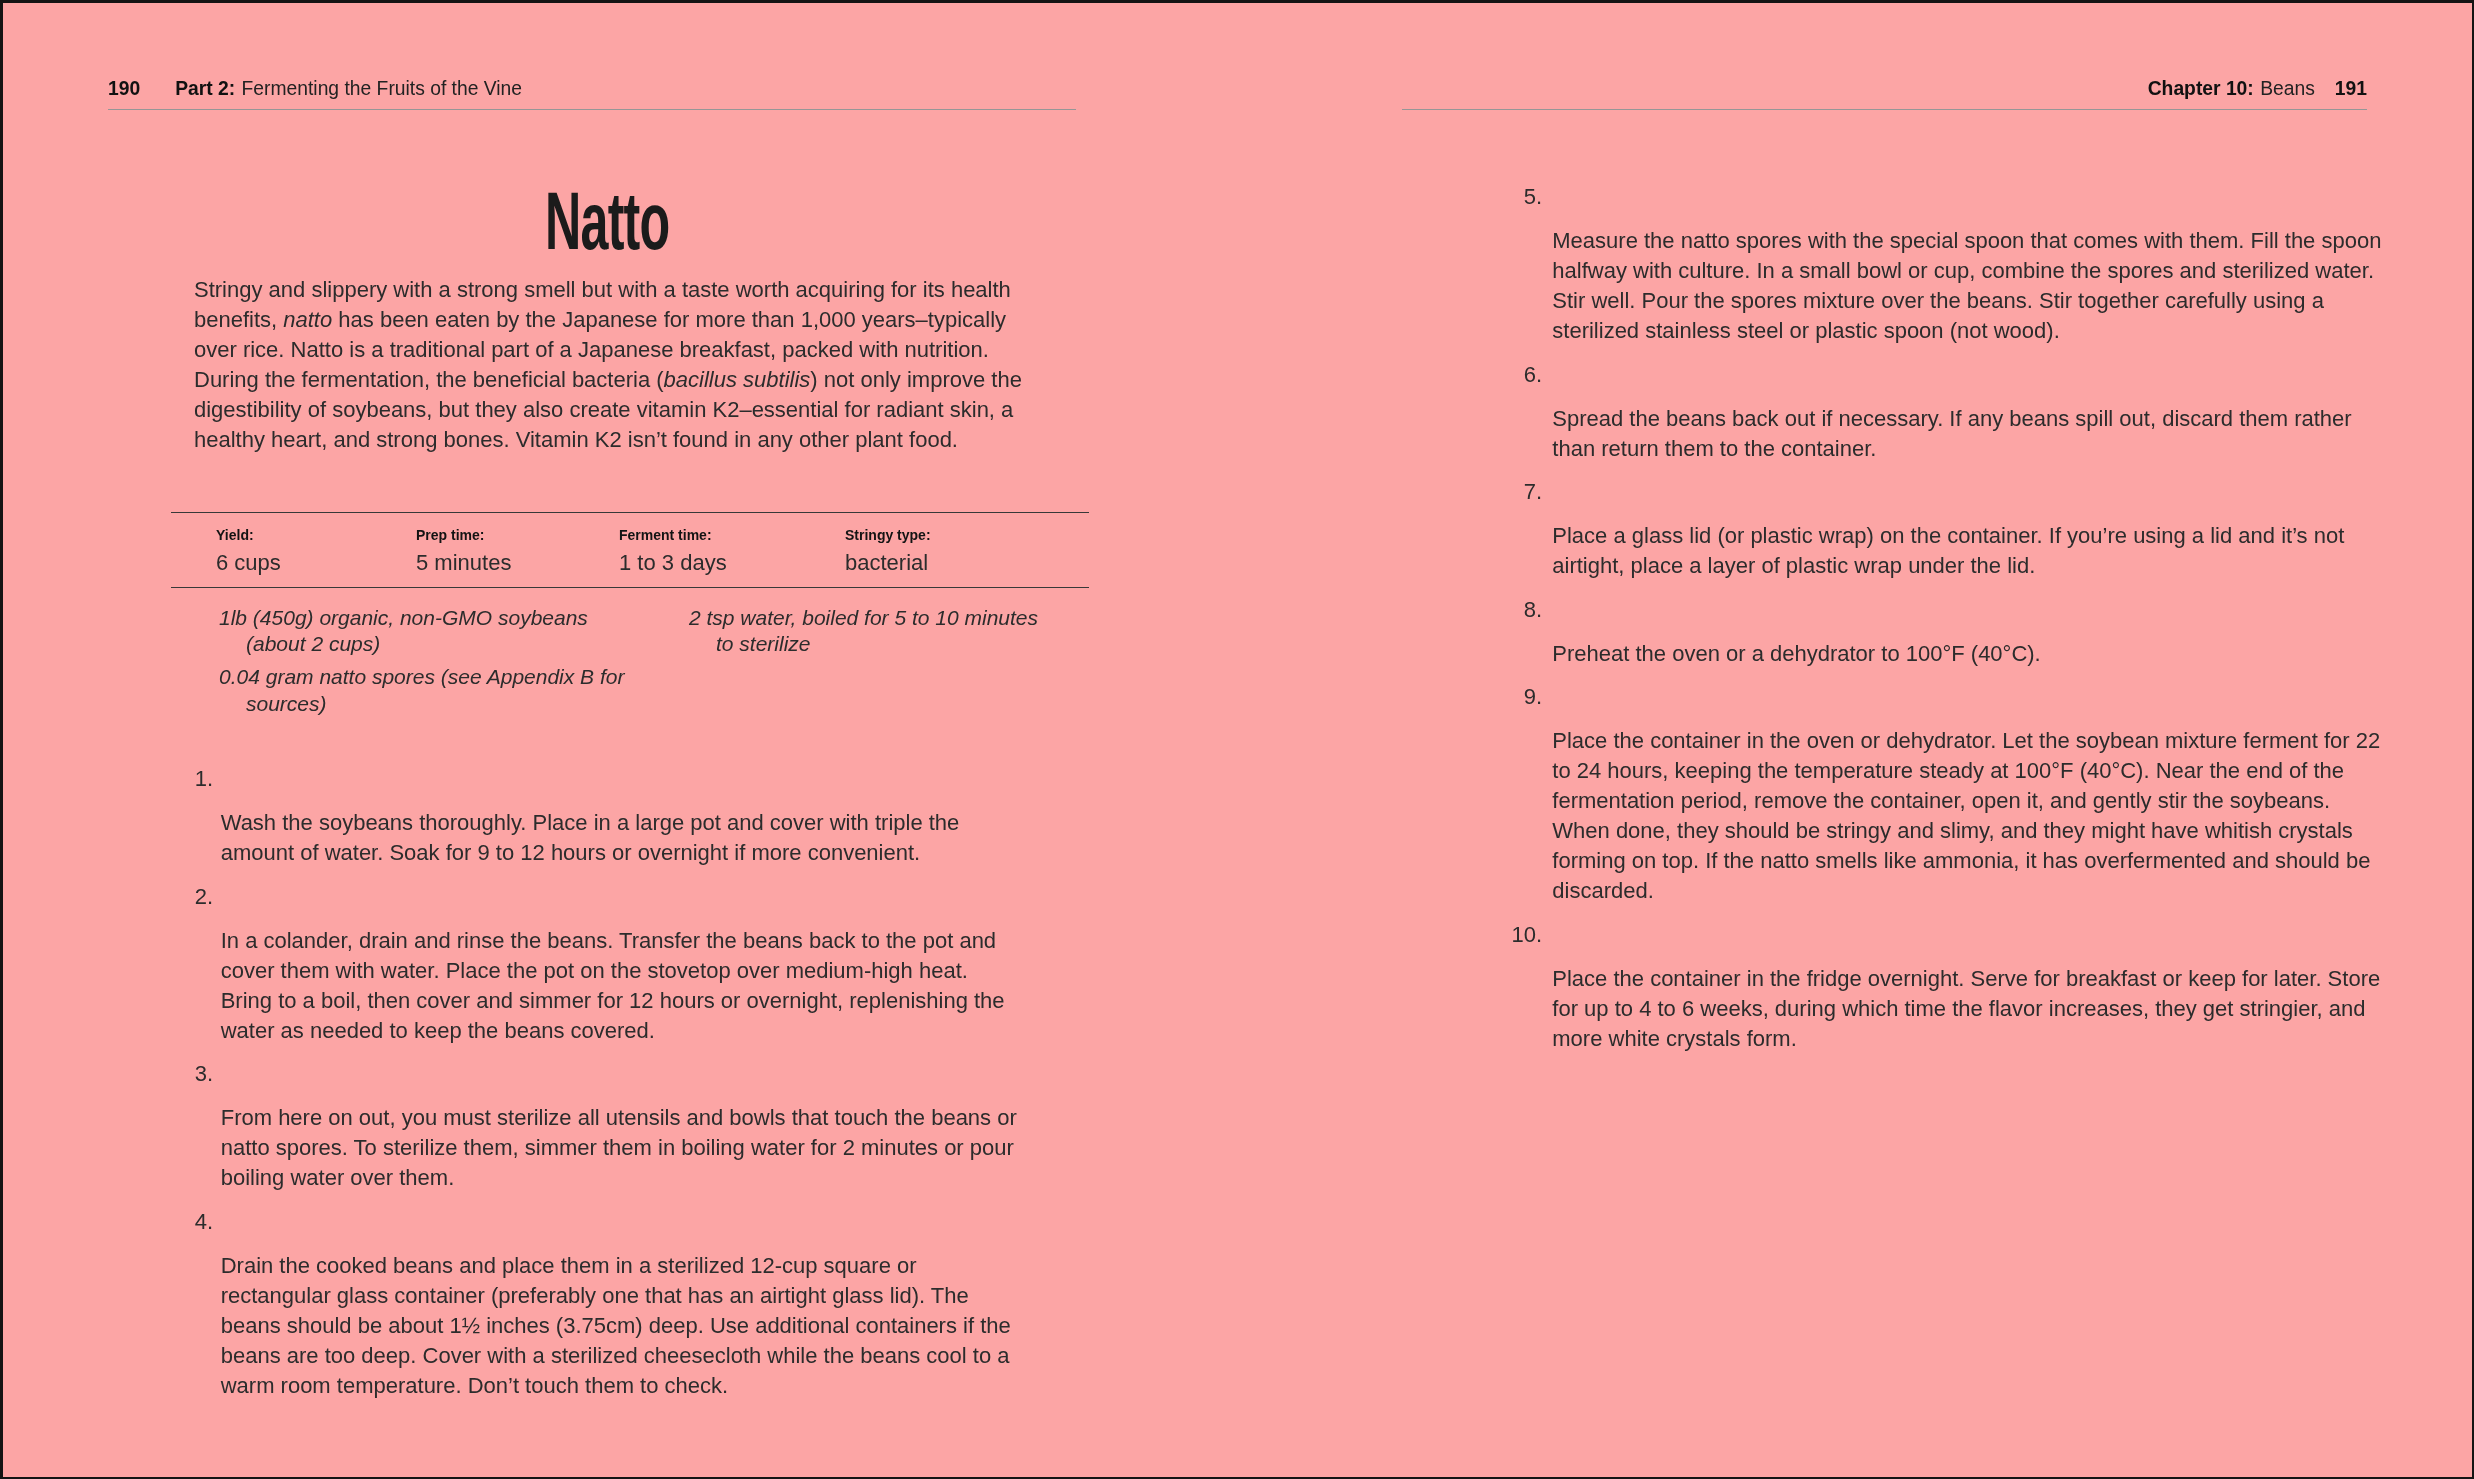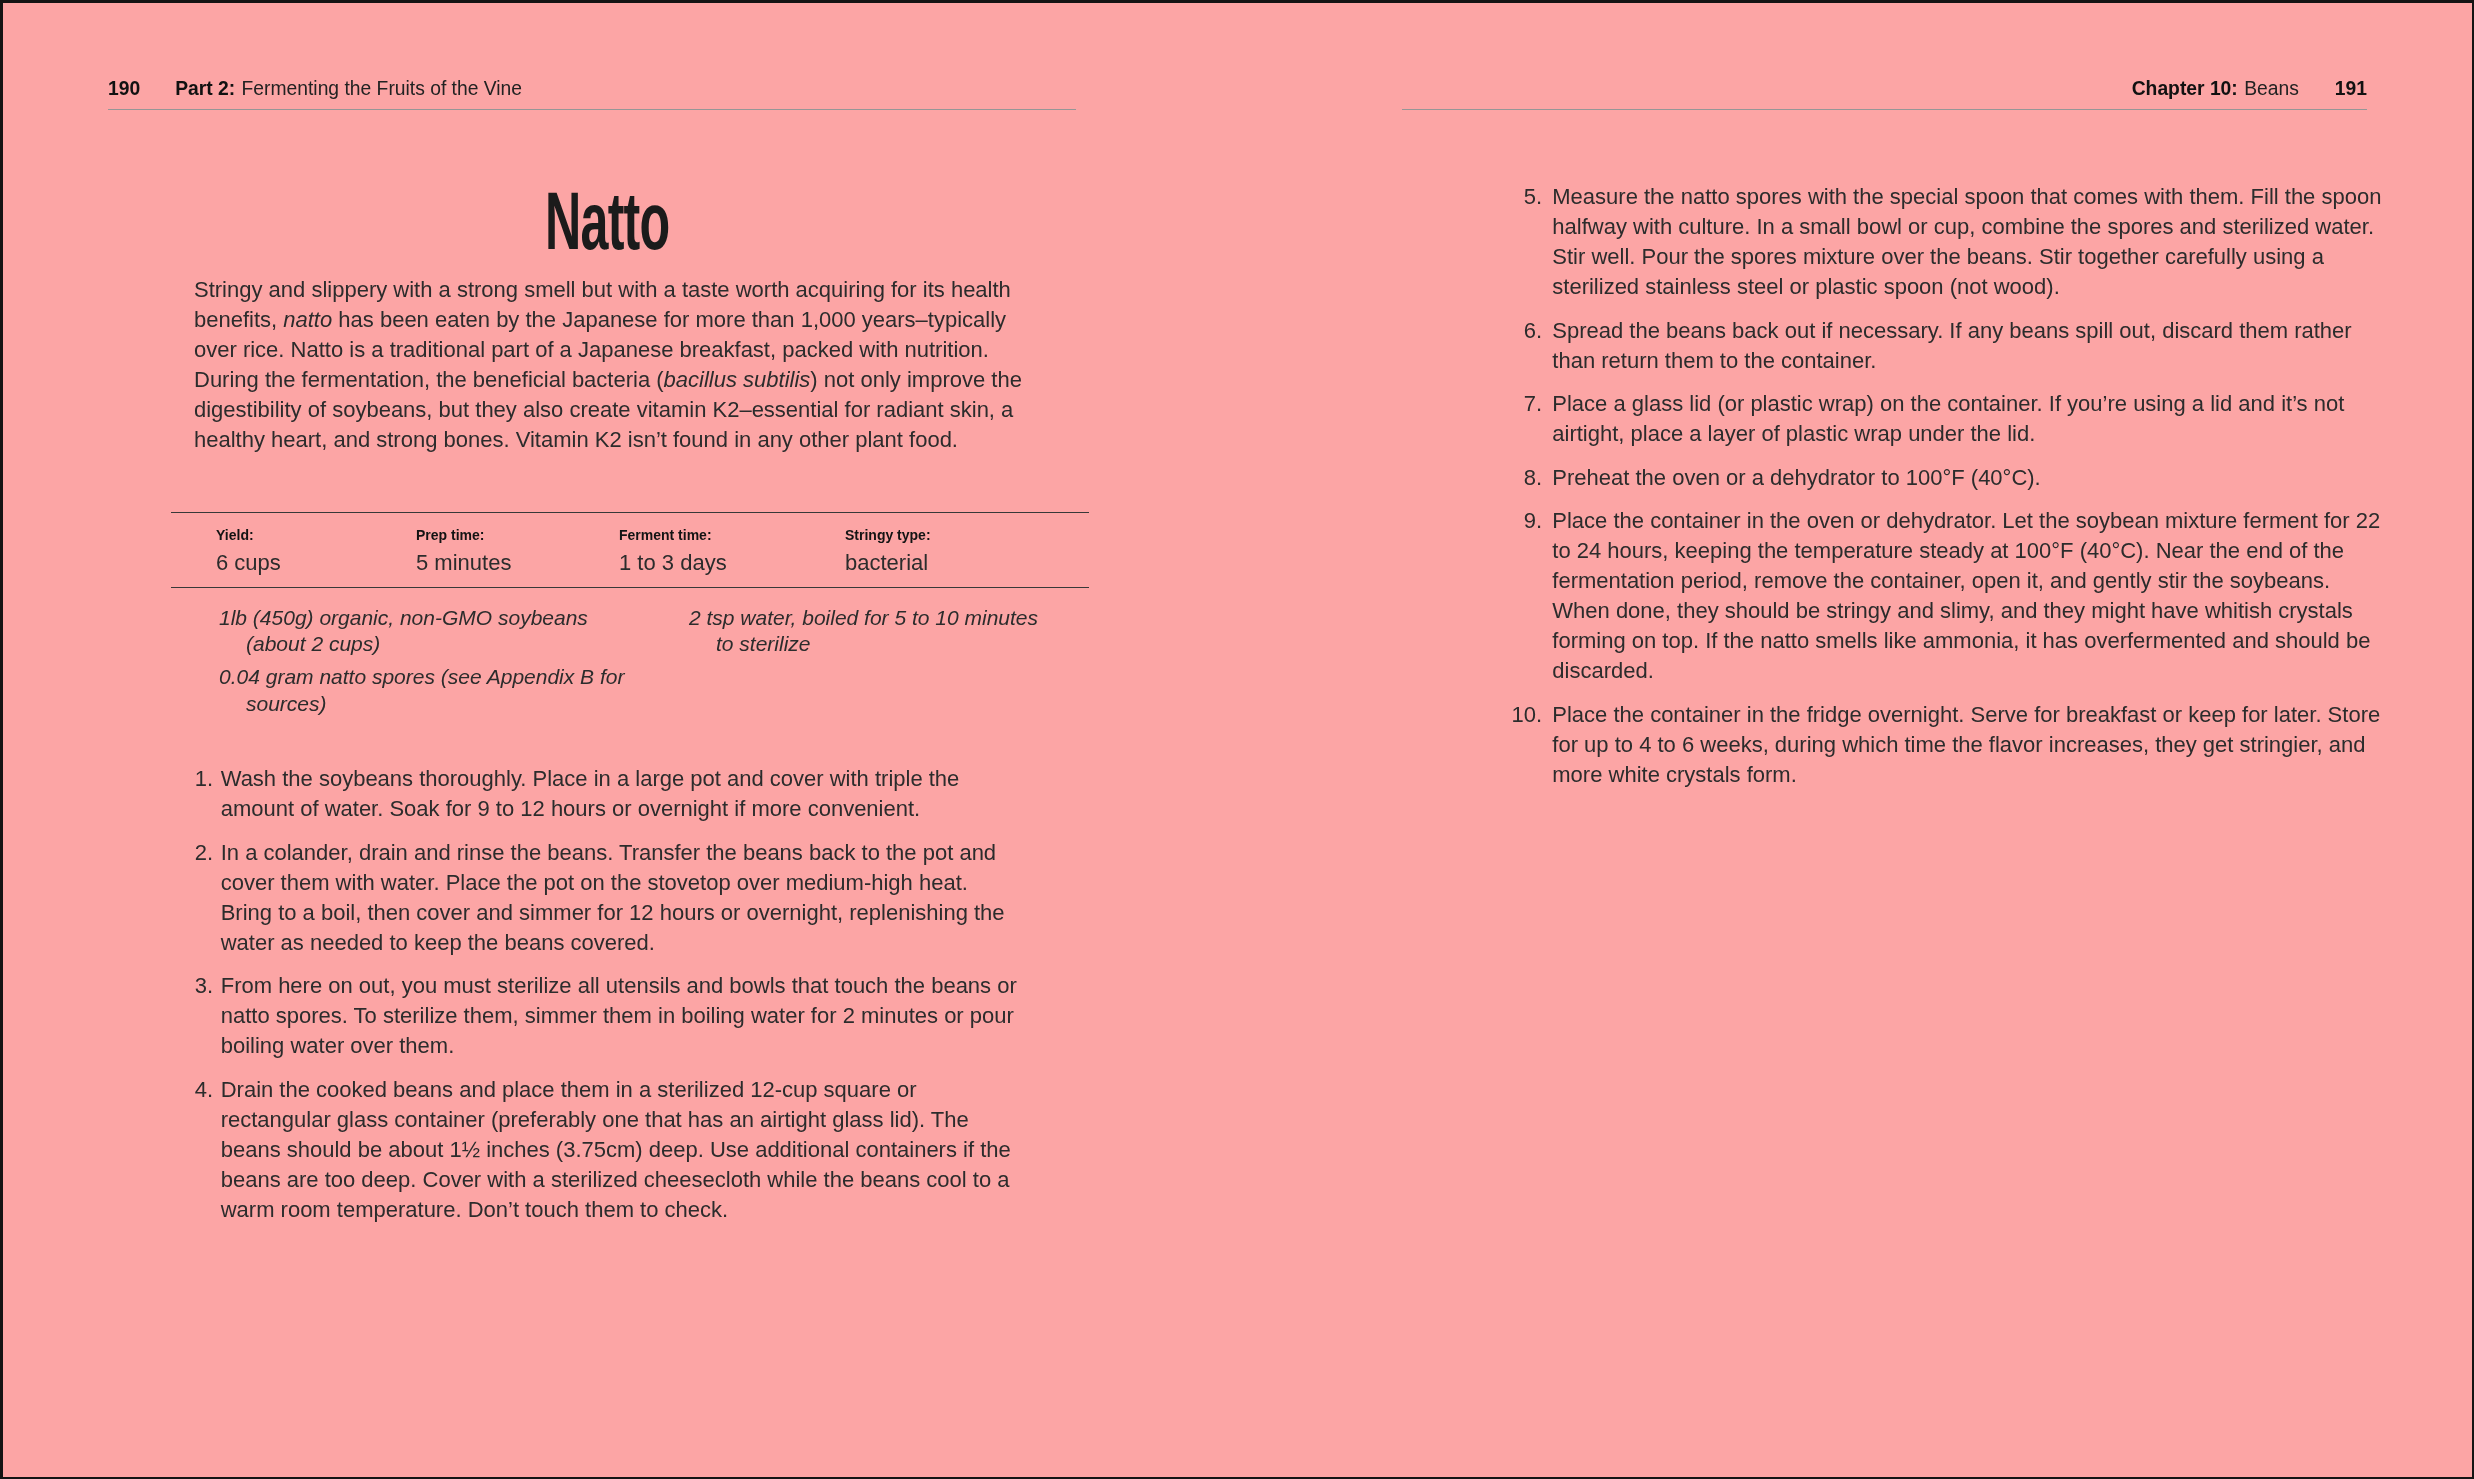--- a/index.html
+++ b/index.html
@@ -33,21 +33,21 @@
     line-height: 23px;
     color: #222;
     padding-bottom: 9px;
     border-bottom: 1.9px solid #969696;
     box-sizing: border-box;
   }
   .running-head.left  { left: 108px;  width: 968px; text-align: left; }
   .running-head.right { left: 1402px; width: 965px; text-align: right; }
   .running-head .b { font-weight: 700; color: #111; }
   .running-head.left .pagenum  { margin-right: 35px; }
-  .running-head.right .pagenum { margin-left: 36px; }
+  .running-head.right .pagenum { margin-left: 20px; }
   .running-head .sep { display: inline-block; width: 6.4px; }
 
   
   .recipe-title {
     position: absolute;
     left: 190px;
     top: 179px;
     width: 835px;
     margin: 0;
     text-align: center;
@@ -139,21 +139,21 @@
   .step {
     display: flex;
     margin-bottom: 13.5px;
   }
   .left-steps  .step .num { flex: 0 0 26px; margin-right: 7.7px; }
   .right-steps .step .num { flex: 0 0 31px; margin-right: 10.3px; }
   .step .num {
     text-align: right;
     white-space: nowrap;
   }
-  .step .txt { flex: 1; }
+  .step .txt { flex: 1; margin-top: 44px; }
 </style>
 </head>
 <body>
 
 <div class="canvas">
   <div class="frame"></div>
 
   <header class="running-head left">
     <span class="b pagenum">190</span><span class="b">Part 2:</span><span class="sep"></span><span>Fermenting the Fruits of the Vine</span>
   </header>

